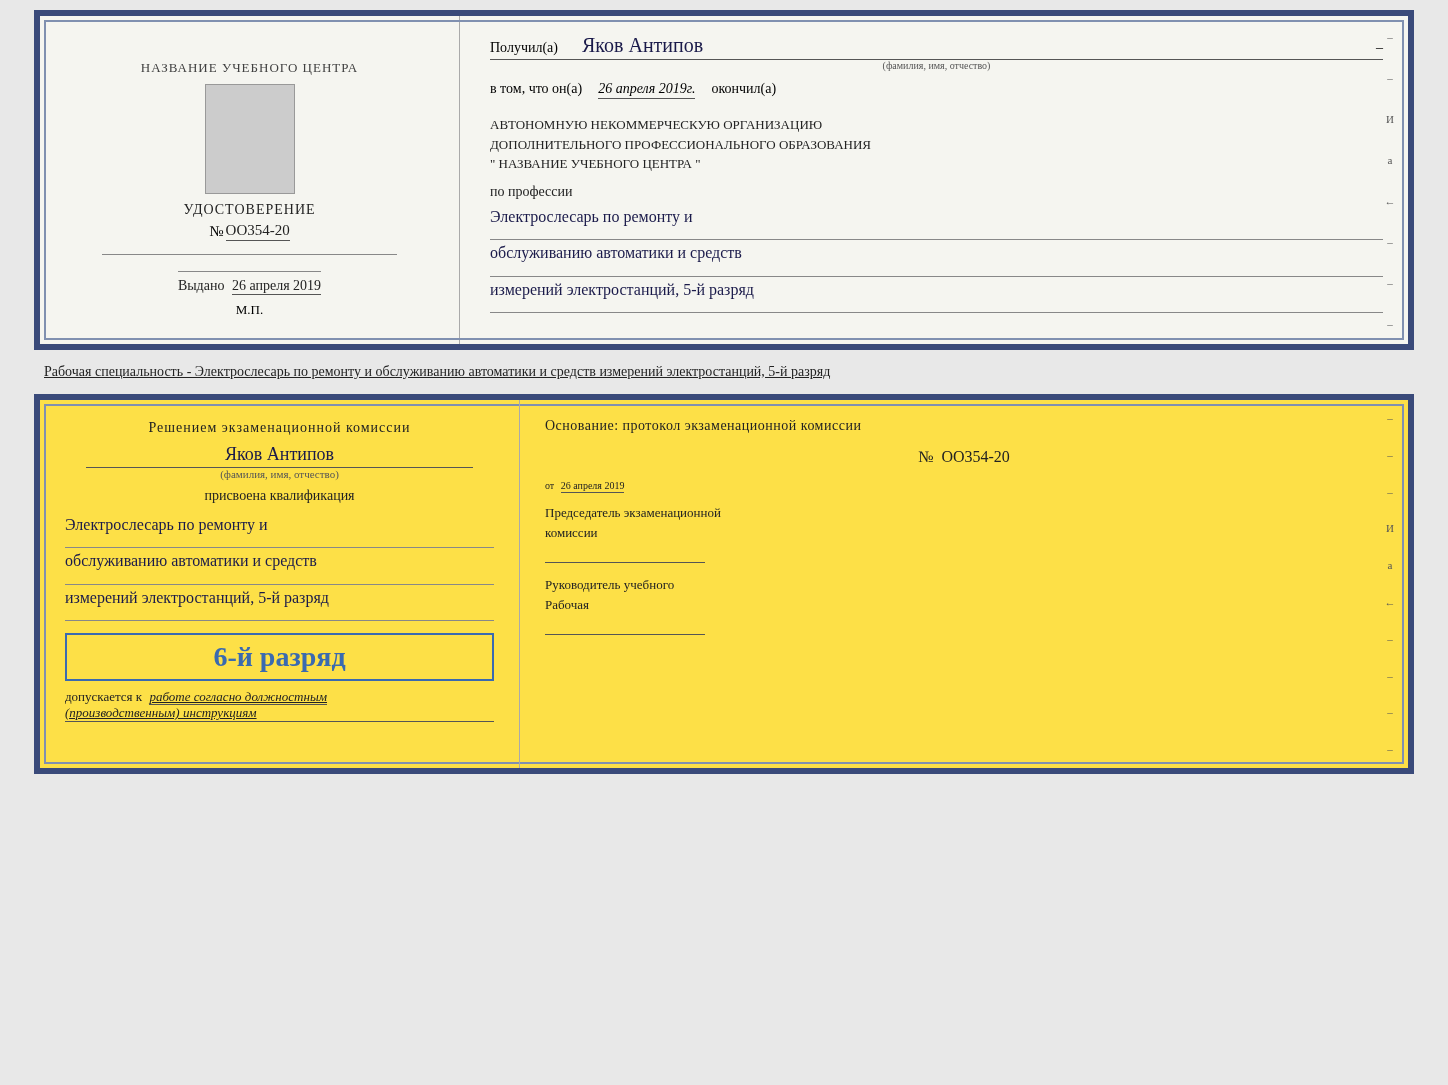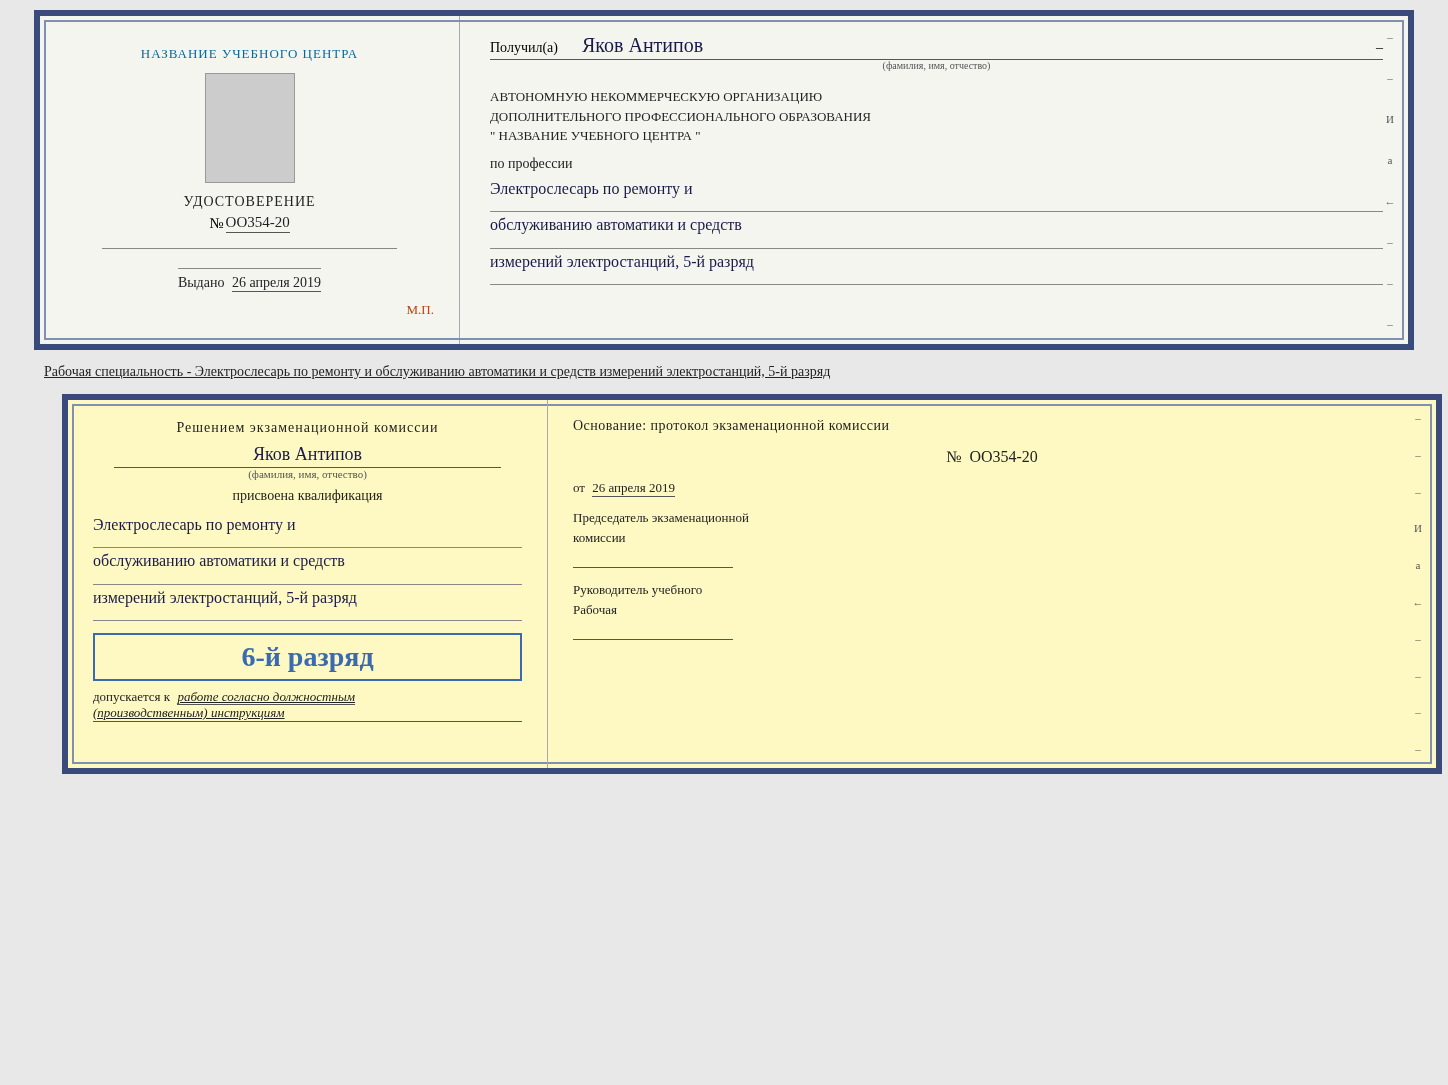--- a/index.html
+++ b/index.html
@@ -58,22 +58,22 @@
       gap: 10px;
       position: relative;
     }
 
     .org-name-label {
       font-size: 13px;
       font-weight: normal;
       letter-spacing: 1px;
       text-align: center;
       text-transform: uppercase;
-      color: #0369a1;
-      margin-top: 10px;
+      color: #404040;
+      margin-top: 24px;
     }
 
     .photo-placeholder {
       width: 90px;
       height: 110px;
       background: #ccc;
       border: 1px solid #999;
     }
 
     .udostoverenie-block {
@@ -106,22 +106,22 @@
       font-size: 14px;
       text-align: center;
       color: #222;
       border-top: 1px solid #888;
       padding-top: 6px;
       margin-top: 4px;
     }
 
     .mp-line {
       font-size: 13px;
-      color: #c2410c;
-      text-align: right;
+      color: #000000;
+      text-align: center;
       width: 100%;
       padding-bottom: 6px;
     }
 
     
     .poluchil-line {
       display: flex;
       align-items: baseline;
       gap: 18px;
       font-size: 14px;
@@ -205,24 +205,23 @@
       padding: 6px 10px;
       line-height: 1.4;
       text-decoration: underline;
     }
 
     
     .cert-bottom {
       display: flex;
       width: 100%;
       border: 6px solid #3a4a7a;
-      background: #fef9c3;
+      background: #fde047;
       min-height: 380px;
       position: relative;
-      margin-left: 28px;
     }
 
     .cert-bottom::before {
       content: '';
       position: absolute;
       top: 4px; left: 4px; right: 4px; bottom: 4px;
       border: 2px solid #8090b0;
       pointer-events: none;
     }
 
@@ -309,21 +308,21 @@
       color: #222;
     }
 
     .protocol-number {
       font-size: 16px;
       color: #222;
       text-align: center;
     }
 
     .ot-line {
-      font-size: 13px;
+      font-size: 10px;
       color: #222;
     }
 
     .ot-date {
       border-bottom: 1px solid #555;
       padding-bottom: 1px;
     }
 
     .podpis-block {
       display: flex;
@@ -390,20 +389,25 @@
 
       <div style="display:flex; flex-direction:column; gap:0;">
         <div class="poluchil-line">
           <span style="font-size:14px; white-space:nowrap;">Получил(а)</span>
           <span class="handwritten" style="font-size:20px; margin-left:6px; flex:1;">Яков Антипов</span>
           <span style="font-size:14px; margin-left:10px;">–</span>
         </div>
         <span class="small-label">(фамилия, имя, отчество)</span>
       </div>
 
+      <div class="vtom-line">
+        <span>в том, что он(а)</span>
+        <span class="date-underline" style="margin-left:8px; margin-right:8px;">26 апреля 2019г.</span>
+        <span>окончил(а)</span>
+      </div>
 
       <div class="org-block">
         <div>АВТОНОМНУЮ НЕКОММЕРЧЕСКУЮ ОРГАНИЗАЦИЮ</div>
         <div>ДОПОЛНИТЕЛЬНОГО ПРОФЕССИОНАЛЬНОГО ОБРАЗОВАНИЯ</div>
         <div>"  НАЗВАНИЕ УЧЕБНОГО ЦЕНТРА  "</div>
       </div>
 
       <div>
         <div class="po-professii-line">по профессии</div>
         <div style="margin-top:4px;">

